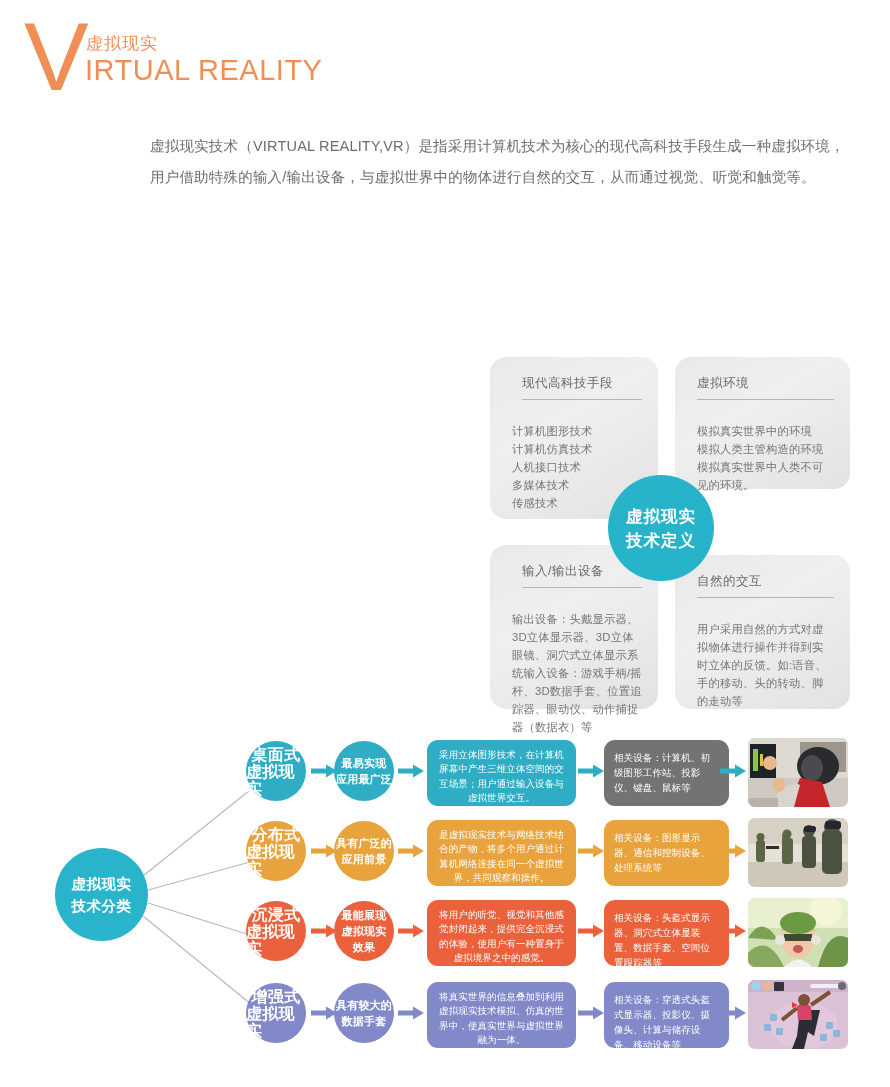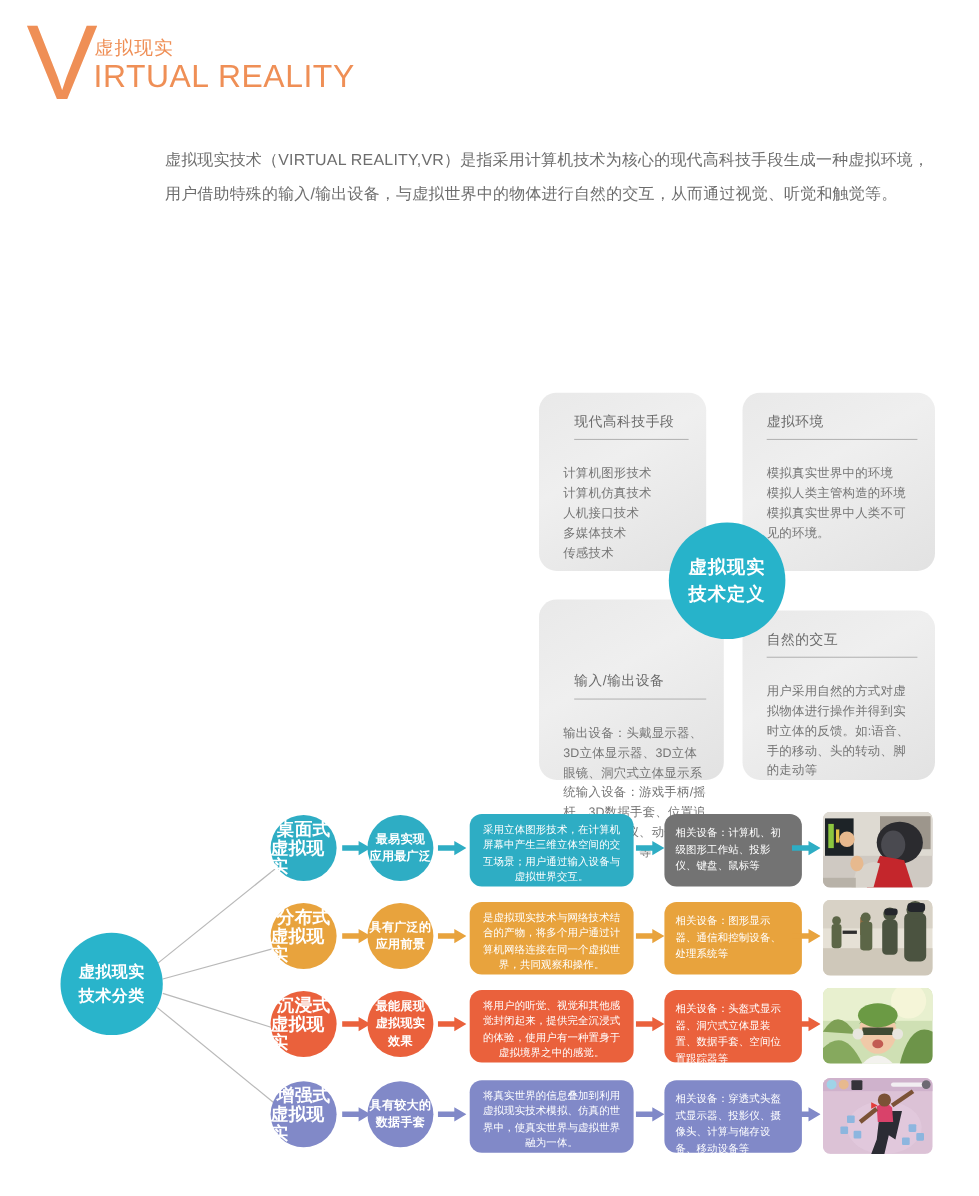--- a/index.html
+++ b/index.html
@@ -66,35 +66,35 @@
     left: 490px; top: 357px;
     width: 360px; height: 352px;
   }
   .quad-card {
     position: absolute;
     border-radius: 16px;
     background: linear-gradient(150deg, #e9e9e9 0%, #efefef 40%, #e2e2e2 100%);
     box-sizing: border-box;
     padding: 18px 16px 10px 22px;
   }
-  .quad-tl { left: 0;   top: 0;   width: 152px; height: 162px; }
-  .quad-tr { left: 185px; top: 0;   width: 175px; height: 162px; }
+  .quad-tl { left: 0;   top: 0;   width: 168px; height: 162px; }
+  .quad-tr { left: 185px; top: 0;   width: 175px; height: 132px; }
   .quad-bl { left: 0;   top: 188px; width: 168px; height: 164px; }
   .quad-br { left: 185px; top: 198px; width: 175px; height: 154px; }
 
   .quad-title {
     font-size: 12.5px;
     color: #6a6a6a;
     padding-bottom: 7px;
     border-bottom: 1px solid #b5b5b5;
     display: block;
     letter-spacing: 0.5px;
   }
   .quad-tl .quad-title { margin-left: 10px; }
-  .quad-bl .quad-title { margin-left: 10px; margin-top: 48px; }
+  .quad-bl .quad-title { margin-left: 10px; }
   .quad-body {
     margin-top: 22px;
     font-size: 11.3px;
     line-height: 18px;
     color: #757575;
     letter-spacing: 0.2px;
     display: block;
     white-space: pre-line;
   }
   #center-circle {

